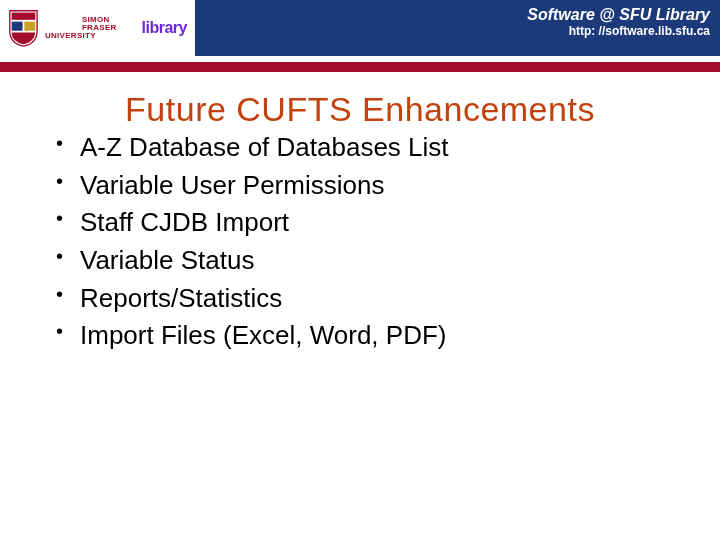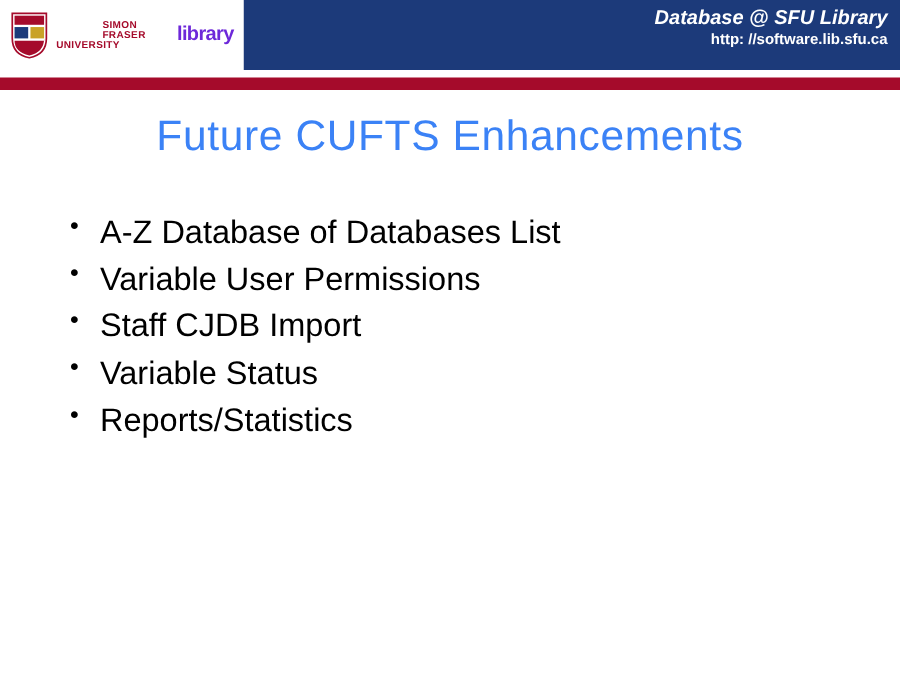--- a/index.html
+++ b/index.html
@@ -80,24 +80,23 @@
     width: 100%;
     height: 10px;
     background: #a50b2b;
   }
   .gap { height: 6px; background: #ffffff; }
   .content {
     padding: 18px 44px 0 44px;
   }
   .title {
     font-size: 34px;
-    color: #3b82f6;
+    color: #c2410c;
     text-align: center;
     letter-spacing: 0.5px;
-    margin-bottom: 38px;
     font-weight: normal;
   }
   ul.bullets {
     list-style: none;
     padding-left: 6px;
   }
   ul.bullets li {
     font-size: 26px;
     color: #000000;
     line-height: 1.45;
@@ -127,29 +126,30 @@
         <path d="M4 26 H30 V24 Q30 36 17 39 Q4 36 4 26 Z" fill="#a50b2b"></path>
       </svg>
     </div>
     <div class="sfu-text">
       <span class="sfu-line1">SIMON FRASER</span>
       <span class="sfu-line2">UNIVERSITY</span>
     </div>
     <span class="lib-word">library</span>
   </div>
   <div class="header-right">
-    <div class="software-line">Database @ SFU Library</div>
+    <div class="software-line">Software @ SFU Library</div>
     <div class="url-line">http: //software.lib.sfu.ca</div>
   </div>
 </div>
 <div class="gap"></div>
 <div class="redbar"></div>
 
 <div class="content">
   <h1 class="title">Future CUFTS Enhancements</h1>
   <ul class="bullets">
     <li>A-Z Database of Databases List</li>
     <li>Variable User Permissions</li>
     <li>Staff CJDB Import</li>
     <li>Variable Status</li>
     <li>Reports/Statistics</li>
+    <li>Import Files (Excel, Word, PDF)</li>
   </ul>
 </div>
 
 </body></html>

